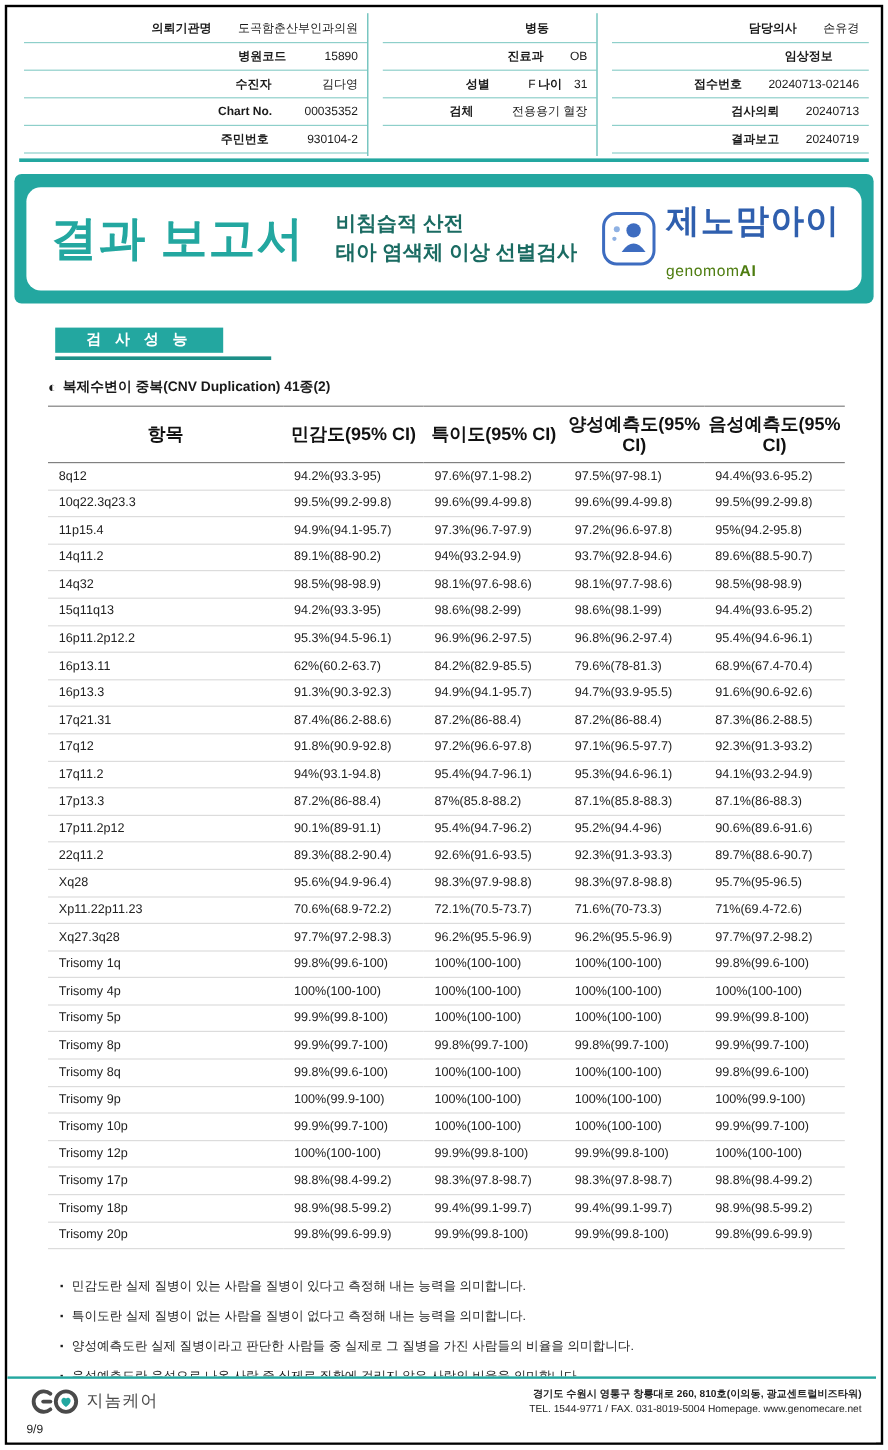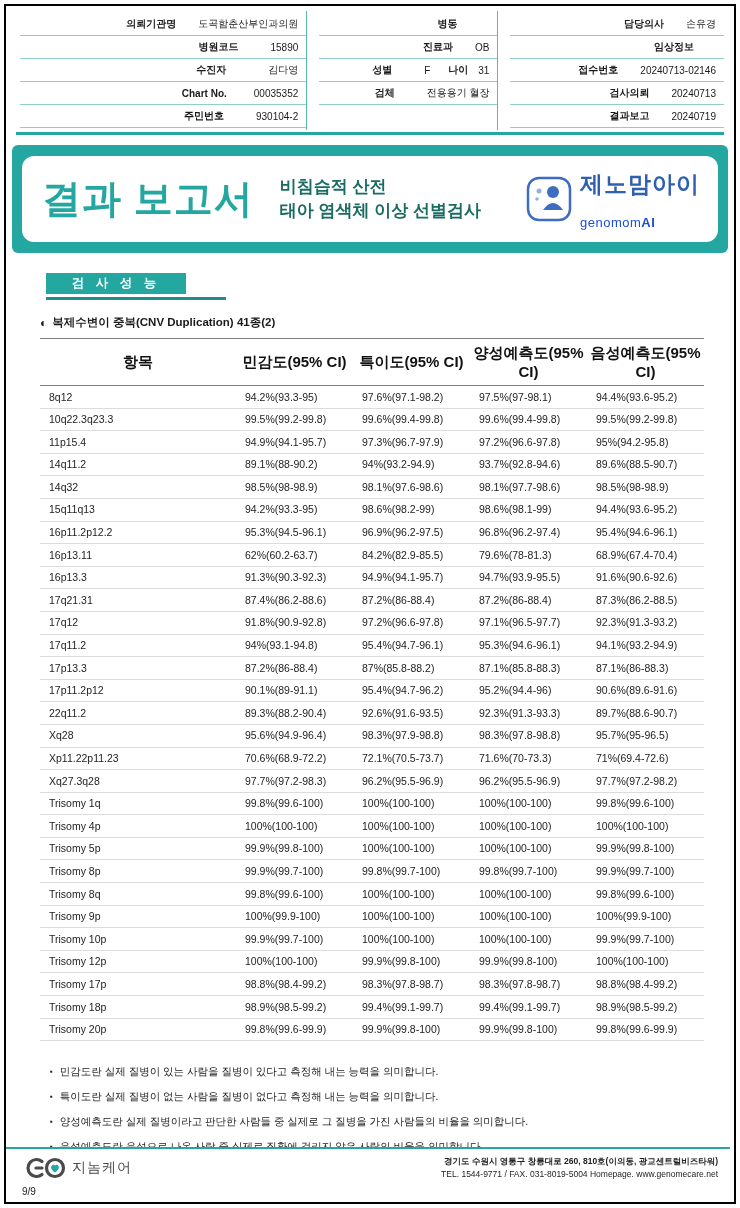--- a/index.html
+++ b/index.html
@@ -36,21 +36,21 @@
     display: flex; align-items: center; height: 23px;
     border-bottom: 1px solid #8ecfca; font-size: 10px; padding-right: 8px; justify-content: flex-end;
   }
   .info-row.empty { border-bottom: none; }
   .info-pair { display: flex; align-items: center; }
   .info-label { font-weight: bold; white-space: nowrap; }
   .info-value { white-space: nowrap; }
   .col0 .info-pair:first-child .info-label { width: 72px; }
   .col1 .info-pair:first-child .info-label { width: 52px; }
   .col2 .info-pair:first-child .info-label { width: 62px; }
-  .info-pair + .info-pair { margin-left: 18px; }
+  .info-pair + .info-pair { margin-left: 2px; }
   .info-pair + .info-pair .info-label { margin-right: 10px; }
 
   
   .result-banner {
     margin: 10px 6px 0; background: #23a7a0;
     padding: 11px 10px; border-radius: 6px;
   }
   .result-inner {
     background: #fff; border-radius: 12px; height: 86px;
     display: flex; align-items: center; padding: 0 14px 0 20px;
@@ -58,22 +58,22 @@
   .result-title {
     font-size: 39px; font-weight: bold; color: #23a7a0;
     letter-spacing: 1px; white-space: nowrap;
   }
   .result-subtitle {
     margin-left: 26px; font-size: 17px; font-weight: bold;
     color: #1a6b62; line-height: 1.4; white-space: nowrap;
   }
   .brand { margin-left: auto; display: flex; align-items: center; gap: 8px; padding-right: 4px; }
   .brand-text { display: flex; flex-direction: column; align-items: flex-start; }
-  .brand-ko { font-size: 23px; font-weight: bold; color: #2f5fae; letter-spacing: 1px; }
-  .brand-en { font-size: 13px; color: #1d4ed8; margin-top: 15px; letter-spacing: 0.5px; }
+  .brand-ko { font-size: 28px; font-weight: bold; color: #2f5fae; letter-spacing: 1px; }
+  .brand-en { font-size: 13px; color: #4d7c0f; margin-top: 15px; letter-spacing: 0.5px; }
   .brand-en .b { font-weight: bold; }
 
   
   .section-wrap {
     margin: 20px 0 0 40px; width: 180px;
     border-bottom: 3px solid #1d8f88; padding-bottom: 3px;
   }
   .section-box {
     width: 140px; height: 21px; background: #23a7a0; color: #fff;
     font-size: 12.5px; font-weight: bold; text-align: center;

